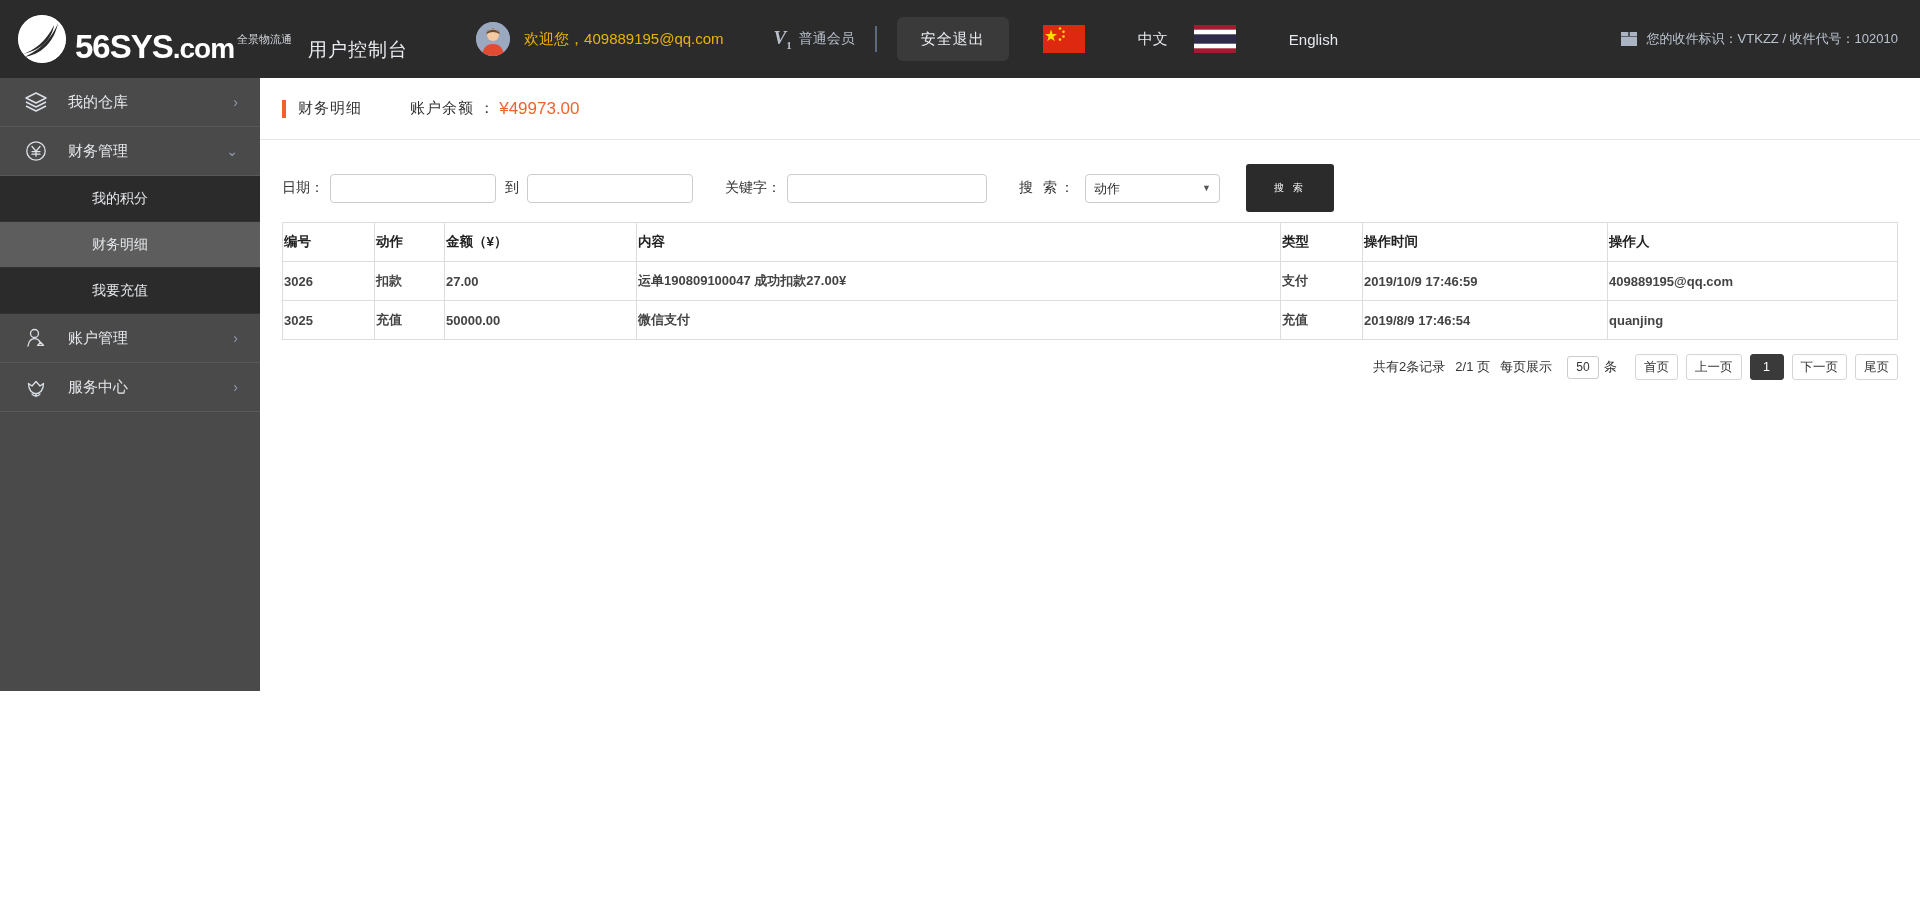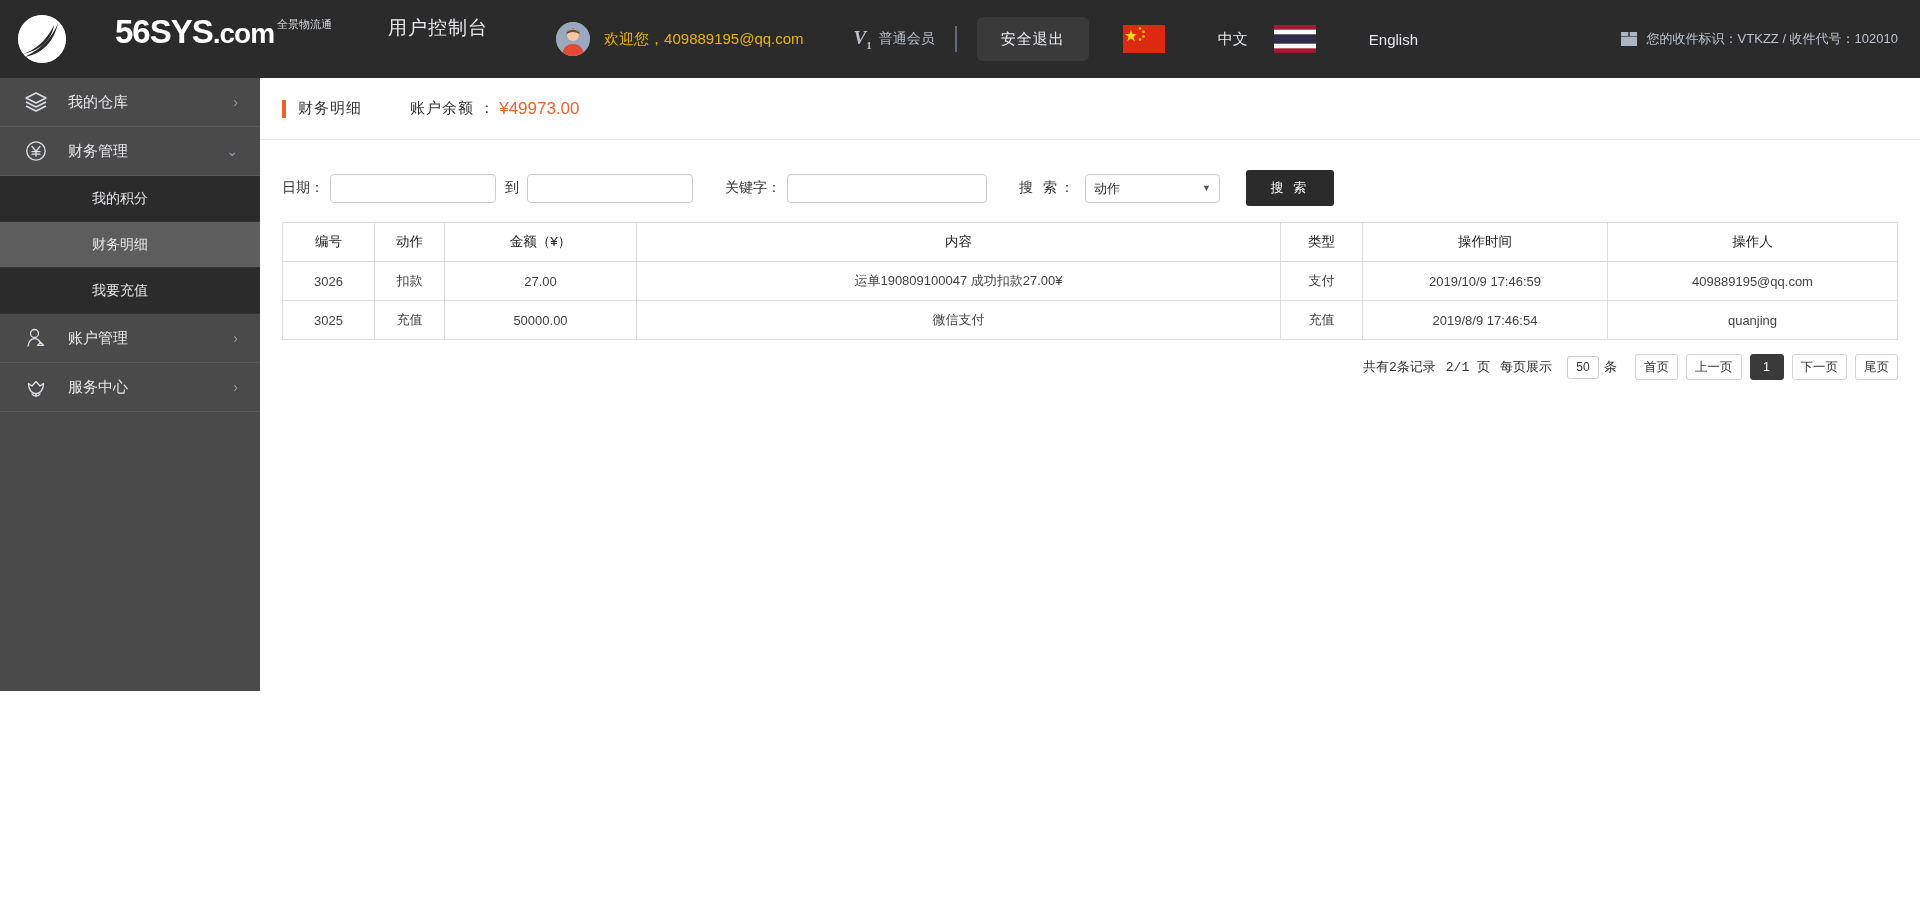--- a/index.html
+++ b/index.html
@@ -13,21 +13,21 @@
   }
 
   
   .topbar {
     position: absolute; top: 0; left: 0;
     width: 1920px; height: 78px;
     background: #2b2b2b;
     display: flex; align-items: center;
     color: #d9dde3;
   }
-  .brand { display: flex; align-items: flex-start; margin-left: 18px; gap: 40px; }
+  .brand { display: flex; align-items: flex-end; margin-left: 18px; }
   .logo-mark {
     width: 48px; height: 48px; border-radius: 50%;
     background: #ffffff; position: relative; overflow: hidden;
     flex: 0 0 48px;
   }
   .logo-mark .swoosh {
     position: absolute; left: -4px; top: -2px;
     width: 56px; height: 52px;
   }
   .logo-text {
@@ -153,57 +153,57 @@
     width: 135px; height: 29px; border: 1px solid #cccccc; border-radius: 4px;
     background: #fff; font-size: 13px; color: #333;
     padding: 0 22px 0 8px; appearance: none; -webkit-appearance: none;
     outline: none; font-family: inherit;
   }
   .sel-arrow {
     position: absolute; right: 9px; top: 50%; transform: translateY(-50%);
     pointer-events: none; font-size: 9px; color: #555;
   }
   .search-btn {
-    margin-left: 26px; width: 88px; height: 36px;
-    background: #2b2b2b; color: #fff; font-size: 13px;
+    margin-left: 26px; width: 88px; height: 48px;
+    background: #2b2b2b; color: #fff; font-size: 10px;
     border: none; border-radius: 3px; letter-spacing: 3px;
     cursor: pointer; font-family: inherit;
   }
   .to-lbl { margin-left: 9px; font-size: 14px; color: #333; }
   .kw-lbl { margin-left: 32px; }
   .search-lbl { margin-left: 32px; letter-spacing: 3px; }
 
   
   .tbl-wrap { padding: 8px 22px 0 22px; }
   table.grid {
     width: 100%; border-collapse: collapse;
     border: 1px solid #dddddd;
     table-layout: fixed;
   }
   table.grid th, table.grid td {
     border: 1px solid #dddddd;
-    text-align: center; font-weight: normal;
+    text-align: left; font-weight: bold;
     font-size: 13px; color: #333;
   }
   table.grid th { height: 39px; font-size: 13.5px; color: #222; }
   table.grid td { height: 39px; color: #444; }
   .c-id   { width: 92px; }
   .c-act  { width: 70px; }
   .c-amt  { width: 192px; }
   .c-cont { width: auto; }
   .c-type { width: 82px; }
   .c-time { width: 245px; }
   .c-user { width: 290px; }
 
   
   .pager {
     display: flex; align-items: center; justify-content: flex-end;
     padding: 14px 22px 0 0; font-size: 13px; color: #333;
   }
-  .pager .txt { margin-right: 10px; font-family: Liberation Mono, monospace; }
+  .pager .txt { margin-right: 10px; }
   .pg-input {
     width: 32px; height: 23px; border: 1px solid #cccccc; border-radius: 3px;
     text-align: center; font-size: 12px; color: #333; outline: none;
     margin: 0 5px; font-family: inherit;
   }
   .pg-btn {
     min-width: 34px; height: 26px; padding: 0 8px;
     border: 1px solid #d5d5d5; border-radius: 3px; background: #fff;
     color: #333; font-size: 12.5px; margin-left: 8px; cursor: pointer;
     display: inline-flex; align-items: center; justify-content: center;

